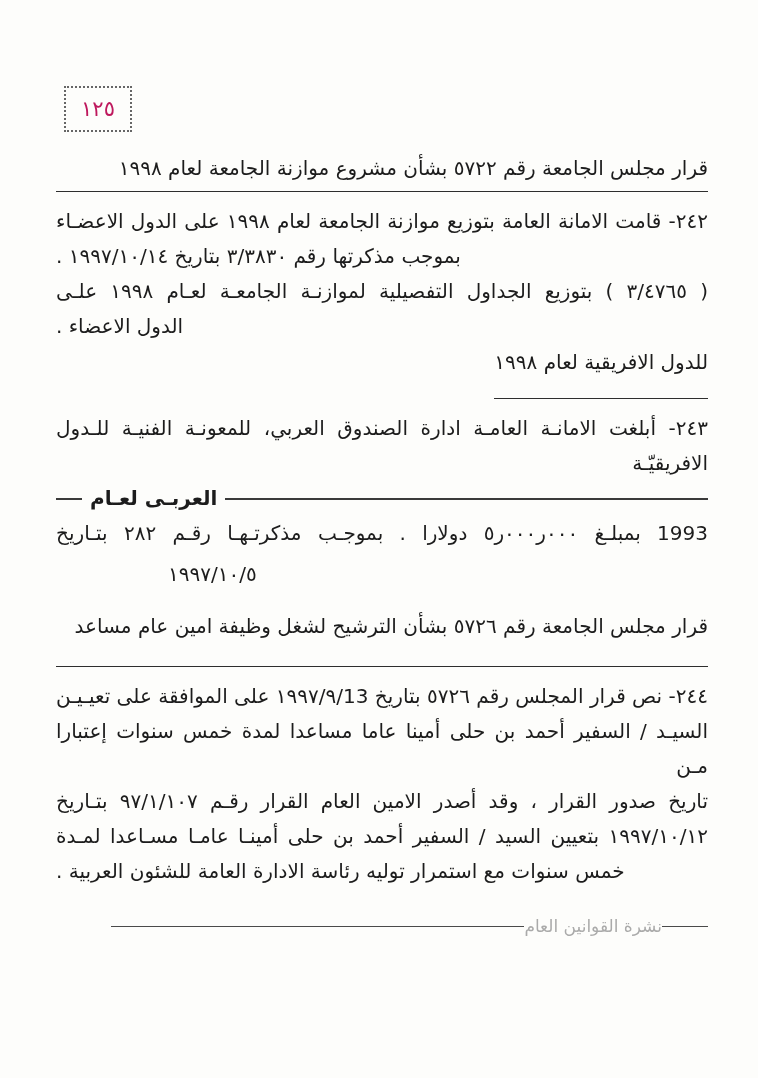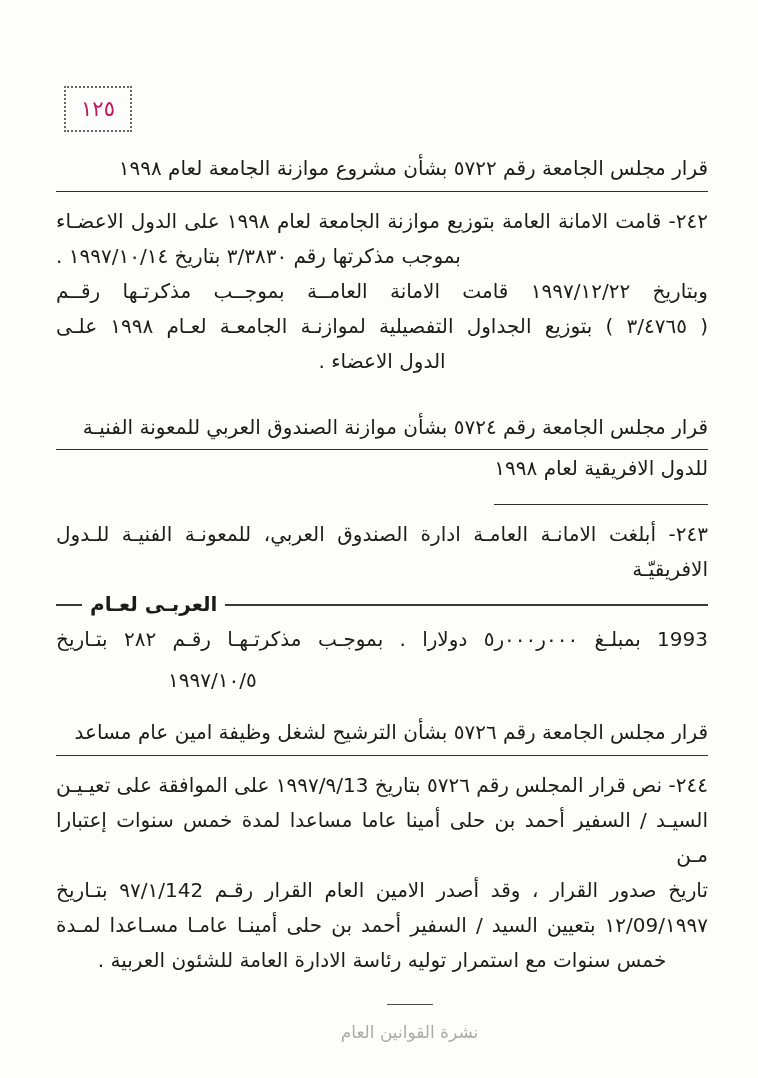--- a/index.html
+++ b/index.html
@@ -29,37 +29,37 @@
   }
   .heading-2a{
     margin-top:30px;line-height:36px;padding-bottom:4px;
     border-bottom:1.6px solid #2e2e2e;text-align:right;
   }
   .heading-2b{
     display:inline-block;line-height:36px;padding-bottom:18px;
     border-bottom:1.6px solid #2e2e2e;text-align:right;
   }
   .heading-3{
-    margin-top:16px;line-height:36px;padding-bottom:5px;
+    margin-top:16px;line-height:36px;padding-bottom:22px;
     border-bottom:1.6px solid #2e2e2e;
   }
   .para{margin-top:12px;}
-  .line{text-align:center;}
+  .line{text-align:left;}
   .jl{text-align:justify;text-align-last:justify;}
   .center{text-align:left;}
   .indent-date{padding-left:112px;text-align:left;margin-top:6px;}
   .strike-row{
     display:flex;align-items:center;gap:8px;height:35px;font-weight:bold;
   }
   .rule{border-top:2px solid #3a3a3a;height:0;}
   .rule-long{flex:1;}
   .rule-stub{width:26px;}
   .footer-row{
-    margin-top:26px;display:flex;align-items:center;gap:10px;
-    padding-left:55px;height:22px;flex-direction:column;
+    margin-top:26px;display:flex;align-items:center;
+    padding-left:55px;height:22px;
   }
   .footer-rule{border-top:1.5px solid #4a4a4a;height:0;}
   .footer-rule-right{width:46px;}
   .footer-rule-left{flex:1;}
   .footer-text{
     font-size:17px;color:#8f8f8f;opacity:.75;
     filter:blur(.5px);white-space:nowrap;
   }
 </style>
 </head>
@@ -69,26 +69,24 @@
   <span>١٢٥</span>
 </div>
 
 <div class="content">
 
   <div class="heading">قرار مجلس الجامعة رقم ٥٧٢٢ بشأن مشروع موازنة الجامعة لعام ١٩٩٨</div>
 
   <div class="para">
     <div class="line jl">٢٤٢- قامت الامانة العامة بتوزيع موازنة الجامعة لعام ١٩٩٨ على الدول الاعضـاء</div>
     <div class="line center">بموجب مذكرتها رقم ٣/٣٨٣٠ بتاريخ ١٩٩٧/١٠/١٤ .</div>
-    <div class="line jl">وبتاريخ ١٩٩٧/١٢/٢٢ قامت الامانة العامــة بموجــب مذكرتـها رقــم</div>
     <div class="line jl">( ٣/٤٧٦٥ ) بتوزيع الجداول التفصيلية لموازنـة الجامعـة لعـام ١٩٩٨ علـى</div>
     <div class="line">الدول الاعضاء .</div>
   </div>
 
-  <div class="heading-2a">قرار مجلس الجامعة رقم ٥٧٢٤ بشأن موازنة الصندوق العربي للمعونة الفنيـة</div>
   <div>
     <div class="heading-2b">للدول الافريقية لعام ١٩٩٨</div>
   </div>
 
   <div class="para">
     <div class="line jl">٢٤٣- أبلغت الامانـة العامـة ادارة الصندوق العربي، للمعونـة الفنيـة للـدول الافريقيّـة</div>
 
     <div class="strike-row">
       <div class="rule rule-long"></div>
       <span>العربـى لعـام</span>
@@ -97,22 +95,22 @@
 
     <div class="line jl">1993 بمبلـغ ٠٠٠ر٠٠٠ر٥ دولارا . بموجـب مذكرتـهـا رقـم ٢٨٢ بتـاريخ</div>
     <div class="line indent-date">١٩٩٧/١٠/٥</div>
   </div>
 
   <div class="heading-3">قرار مجلس الجامعة رقم ٥٧٢٦ بشأن الترشيح لشغل وظيفة امين عام مساعد</div>
 
   <div class="para">
     <div class="line jl">٢٤٤- نص قرار المجلس رقم ٥٧٢٦ بتاريخ ١٩٩٧/٩/13 على الموافقة على تعيـيـن</div>
     <div class="line jl">السيـد / السفير أحمد بن حلى أمينا عاما مساعدا لمدة خمس سنوات إعتبارا مـن</div>
-    <div class="line jl">تاريخ صدور القرار ، وقد أصدر الامين العام القرار رقـم ٩٧/١/142 بتـاريخ</div>
-    <div class="line jl">١٩٩٧/09/١٢ بتعيين السيد / السفير أحمد بن حلى أمينـا عامـا مسـاعدا لمـدة</div>
+    <div class="line jl">تاريخ صدور القرار ، وقد أصدر الامين العام القرار رقـم ٩٧/١/١٠٧ بتـاريخ</div>
+    <div class="line jl">١٩٩٧/١٠/١٢ بتعيين السيد / السفير أحمد بن حلى أمينـا عامـا مسـاعدا لمـدة</div>
     <div class="line">خمس سنوات مع استمرار توليه رئاسة الادارة العامة للشئون العربية .</div>
   </div>
 
   <div class="footer-row">
     <div class="footer-rule footer-rule-right"></div>
     <span class="footer-text">نشرة القوانين العام</span>
     <div class="footer-rule footer-rule-left"></div>
   </div>
 
 </div>

